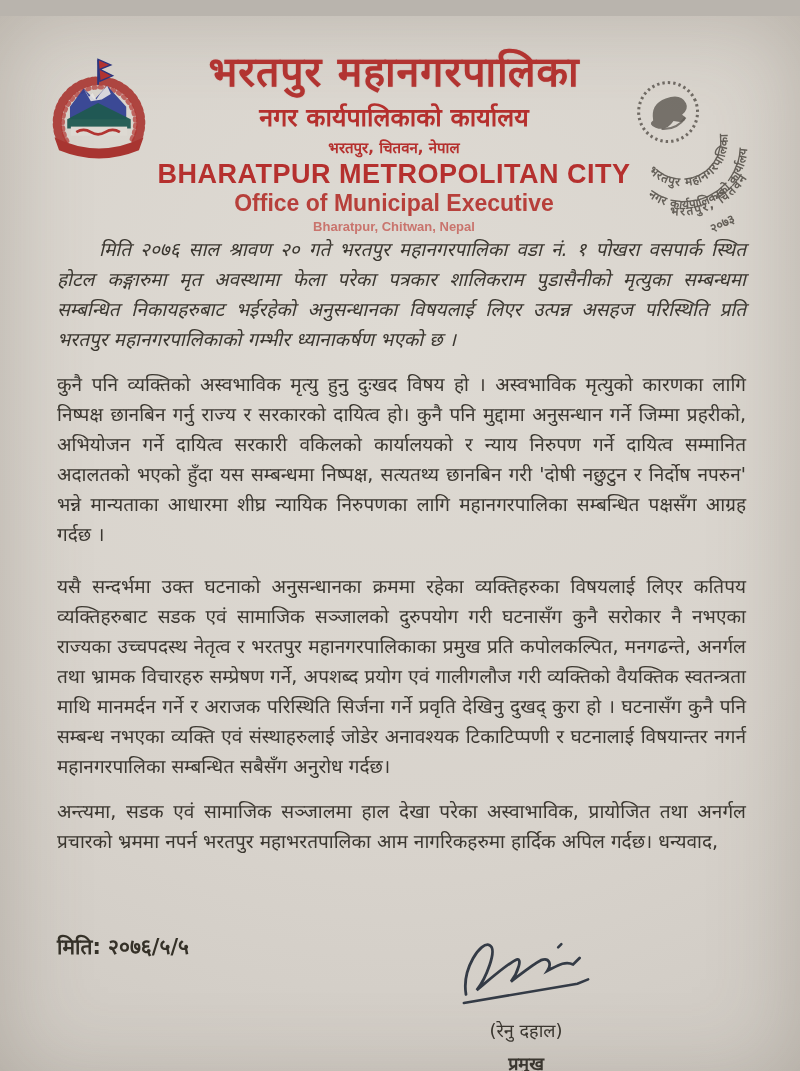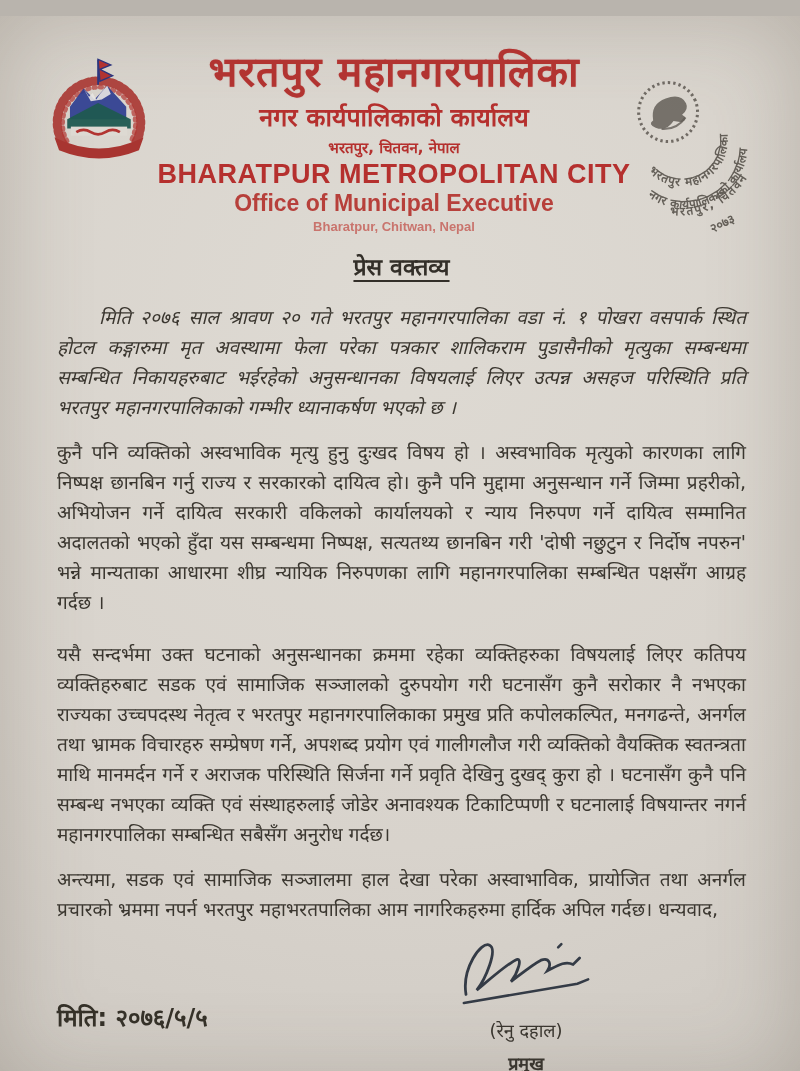--- a/index.html
+++ b/index.html
@@ -54,22 +54,22 @@
   main p {
     margin:0 0 15px 0;
     font-size:19px; line-height:30px;
     text-align:justify; color:#3a362f;
   }
   main p.indent { text-indent:42px;font-style:italic; }
   main p.gap-top { margin-top:22px; }
 
   
   .date-line {
-    position:absolute; left:57px; top:984px;
-    font-size:24px; font-weight:600; color:#353128;
+    position:absolute; left:57px; top:916px;
+    font-size:21px; font-weight:600; color:#353128;
   }
   .sig-block { position:absolute; left:436px; top:914px; width:180px; text-align:center; }
   .sig-scribble { display:block; margin:0 auto; }
   .sig-name { font-size:18px; color:#3a362f; margin-top:2px; }
   .sig-title { font-size:18px; font-weight:600; color:#3a362f; margin-top:9px; }
 </style>
 </head>
 <body>
 
 <div class="page">
@@ -123,21 +123,20 @@
         <textPath href="#arc2" startOffset="50%" text-anchor="middle">नगर कार्यपालिकाको कार्यालय</textPath>
       </text>
       <text font-size="12.5" font-weight="bold" fill="#4a453e" letter-spacing="2">
         <textPath href="#arc3" startOffset="50%" text-anchor="middle">भरतपुर, चितवन</textPath>
       </text>
       <text x="100" y="180" font-size="13" font-weight="bold" fill="#4a453e" text-anchor="middle">२०७३</text>
     </svg>
   </div>
 
   <main>
-    <h1 class="doc-title">प्रेस वक्तव्य</h1>
     <p class="indent">मिति २०७६ साल श्रावण २० गते भरतपुर महानगरपालिका वडा नं. १ पोखरा वसपार्क स्थित होटल कङ्गारुमा मृत अवस्थामा फेला परेका पत्रकार शालिकराम पुडासैनीको मृत्युका सम्बन्धमा सम्बन्धित निकायहरुबाट भईरहेको अनुसन्धानका विषयलाई लिएर उत्पन्न असहज परिस्थिति प्रति भरतपुर महानगरपालिकाको गम्भीर ध्यानाकर्षण भएको छ ।</p>
     <p>कुनै पनि व्यक्तिको अस्वभाविक मृत्यु हुनु दुःखद विषय हो । अस्वभाविक मृत्युको कारणका लागि निष्पक्ष छानबिन गर्नु राज्य र सरकारको दायित्व हो। कुनै पनि मुद्दामा अनुसन्धान गर्ने जिम्मा प्रहरीको, अभियोजन गर्ने दायित्व सरकारी वकिलको कार्यालयको र न्याय निरुपण गर्ने दायित्व सम्मानित अदालतको भएको हुँदा यस सम्बन्धमा निष्पक्ष, सत्यतथ्य छानबिन गरी 'दोषी नछुटुन र निर्दोष नपरुन' भन्ने मान्यताका आधारमा शीघ्र न्यायिक निरुपणका लागि महानगरपालिका सम्बन्धित पक्षसँग आग्रह गर्दछ ।</p>
     <p class="gap-top">यसै सन्दर्भमा उक्त घटनाको अनुसन्धानका क्रममा रहेका व्यक्तिहरुका विषयलाई लिएर कतिपय व्यक्तिहरुबाट सडक एवं सामाजिक सञ्जालको दुरुपयोग गरी घटनासँग कुनै सरोकार नै नभएका राज्यका उच्चपदस्थ नेतृत्व र भरतपुर महानगरपालिकाका प्रमुख प्रति कपोलकल्पित, मनगढन्ते, अनर्गल तथा भ्रामक विचारहरु सम्प्रेषण गर्ने, अपशब्द प्रयोग एवं गालीगलौज गरी व्यक्तिको वैयक्तिक स्वतन्त्रता माथि मानमर्दन गर्ने र अराजक परिस्थिति सिर्जना गर्ने प्रवृति देखिनु दुखद् कुरा हो । घटनासँग कुनै पनि सम्बन्ध नभएका व्यक्ति एवं संस्थाहरुलाई जोडेर अनावश्यक टिकाटिप्पणी र घटनालाई विषयान्तर नगर्न महानगरपालिका सम्बन्धित सबैसँग अनुरोध गर्दछ।</p>
     <p>अन्त्यमा, सडक एवं सामाजिक सञ्जालमा हाल देखा परेका अस्वाभाविक, प्रायोजित तथा अनर्गल प्रचारको भ्रममा नपर्न भरतपुर महाभरतपालिका आम नागरिकहरुमा हार्दिक अपिल गर्दछ। धन्यवाद,</p>
   </main>
 
   <div class="date-line">मिति: २०७६/५/५</div>
 
   <div class="sig-block">
     <svg class="sig-scribble" viewBox="0 0 140 80" width="150" height="86" aria-hidden="true">

